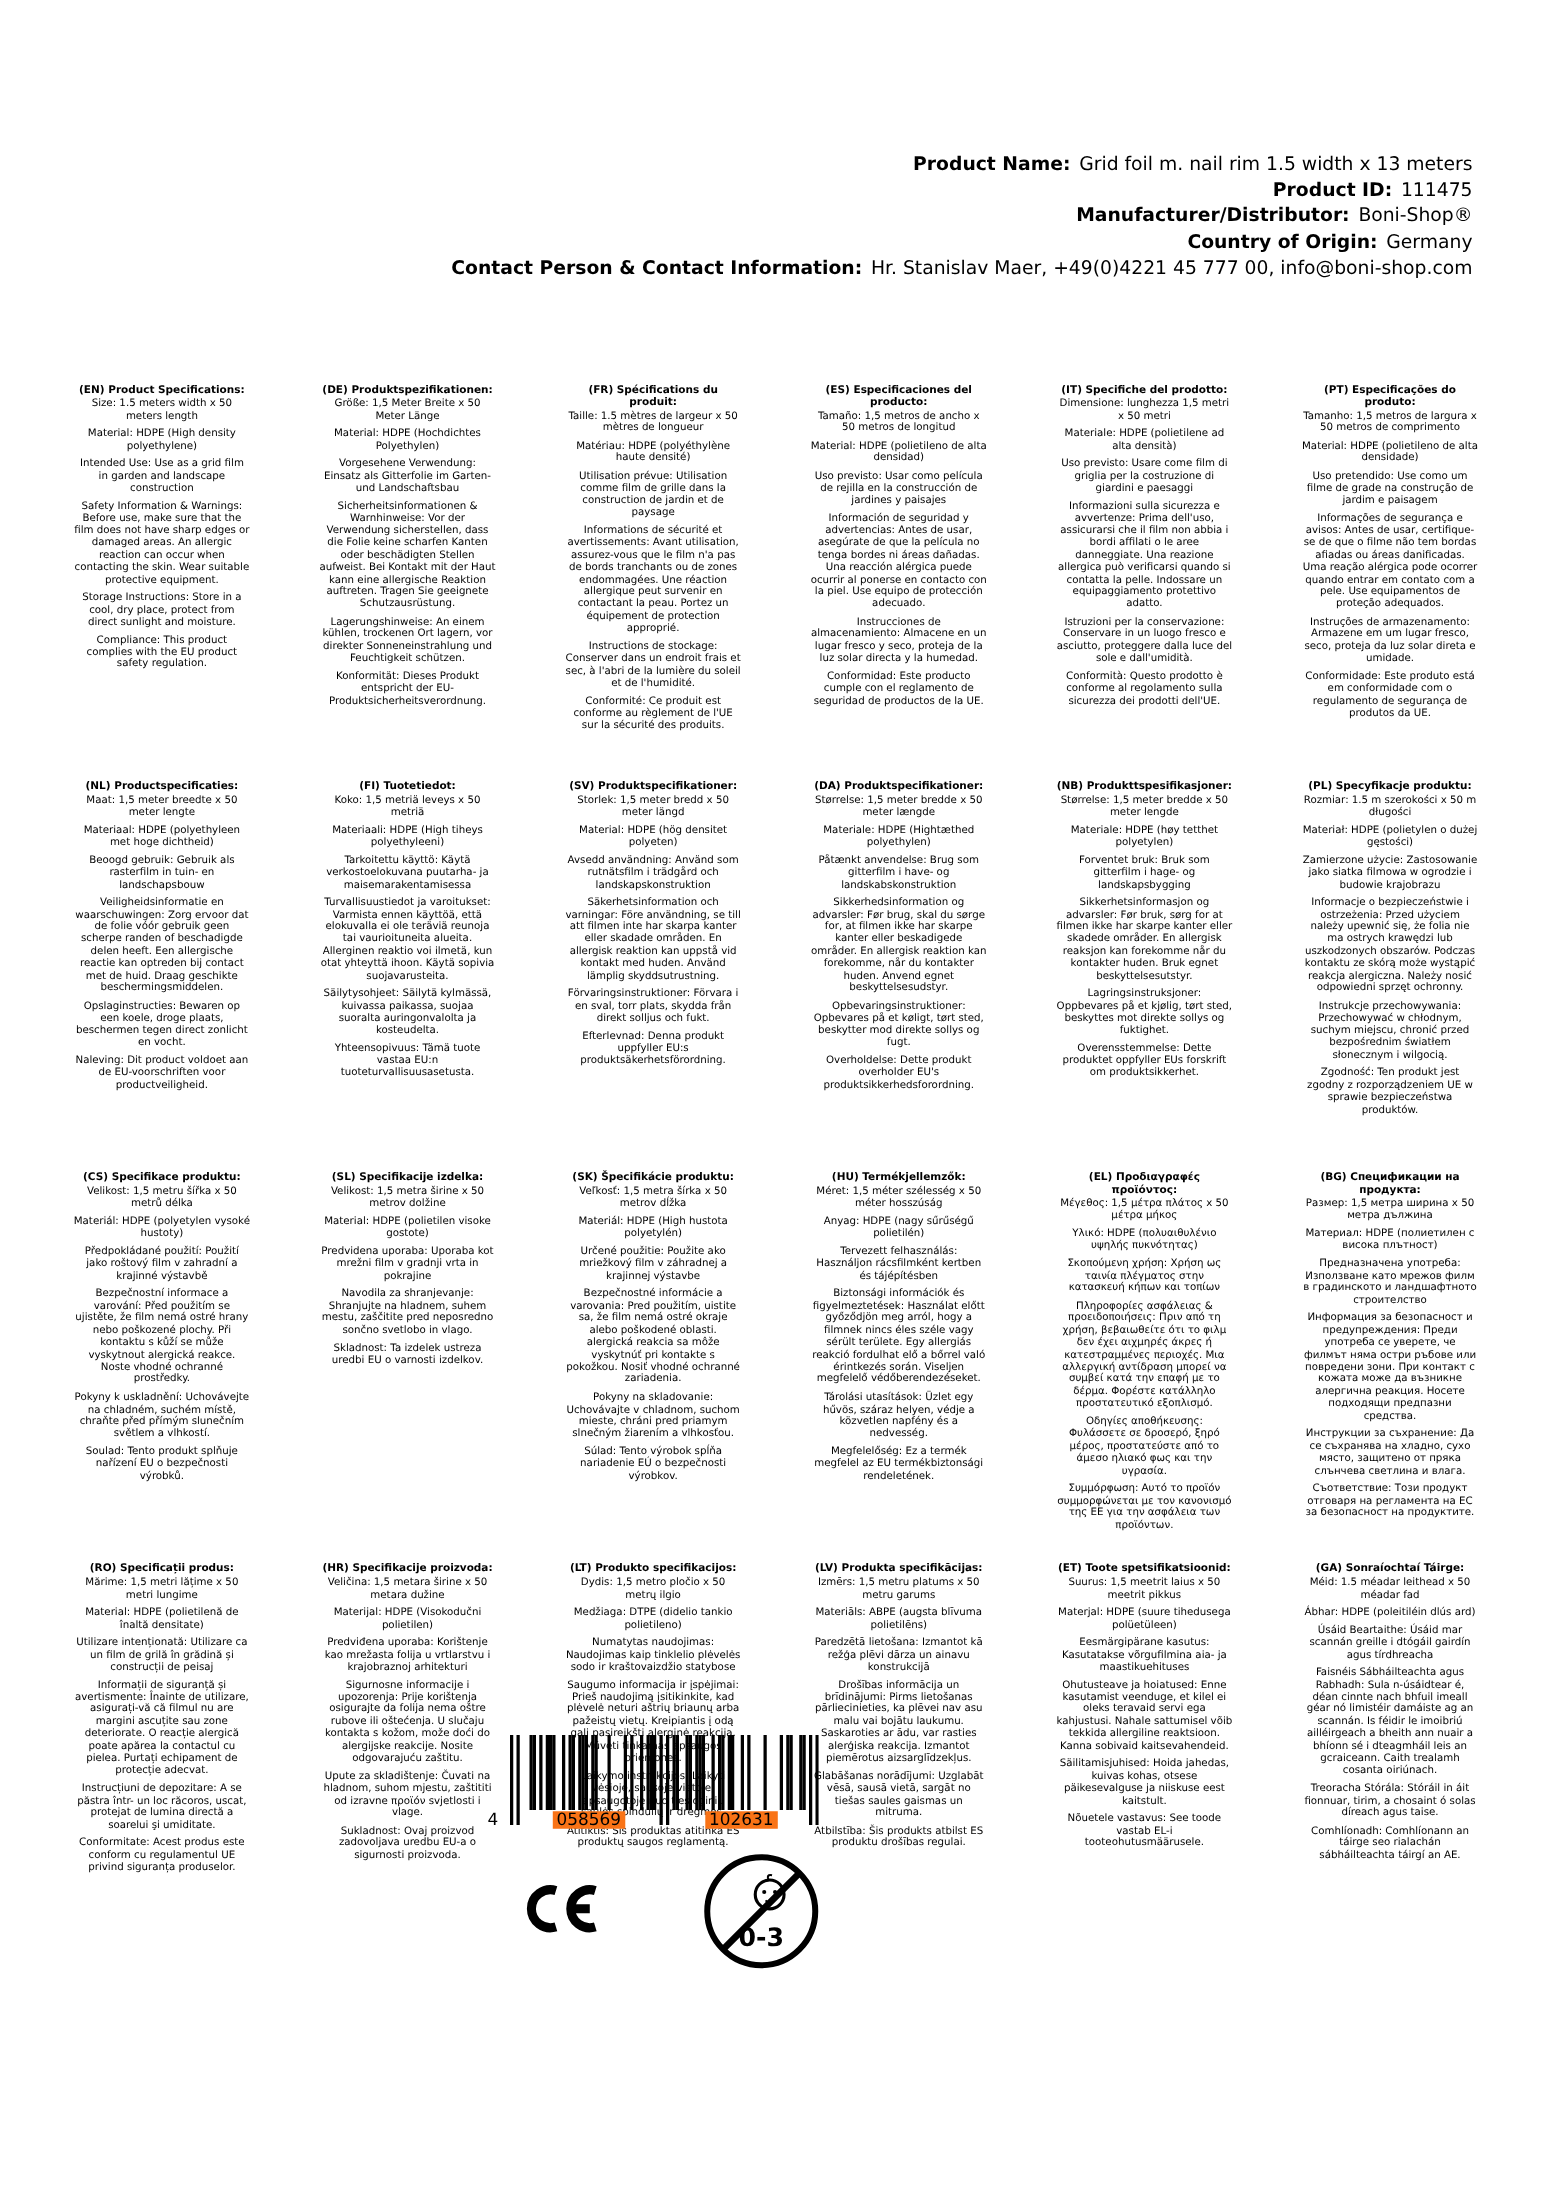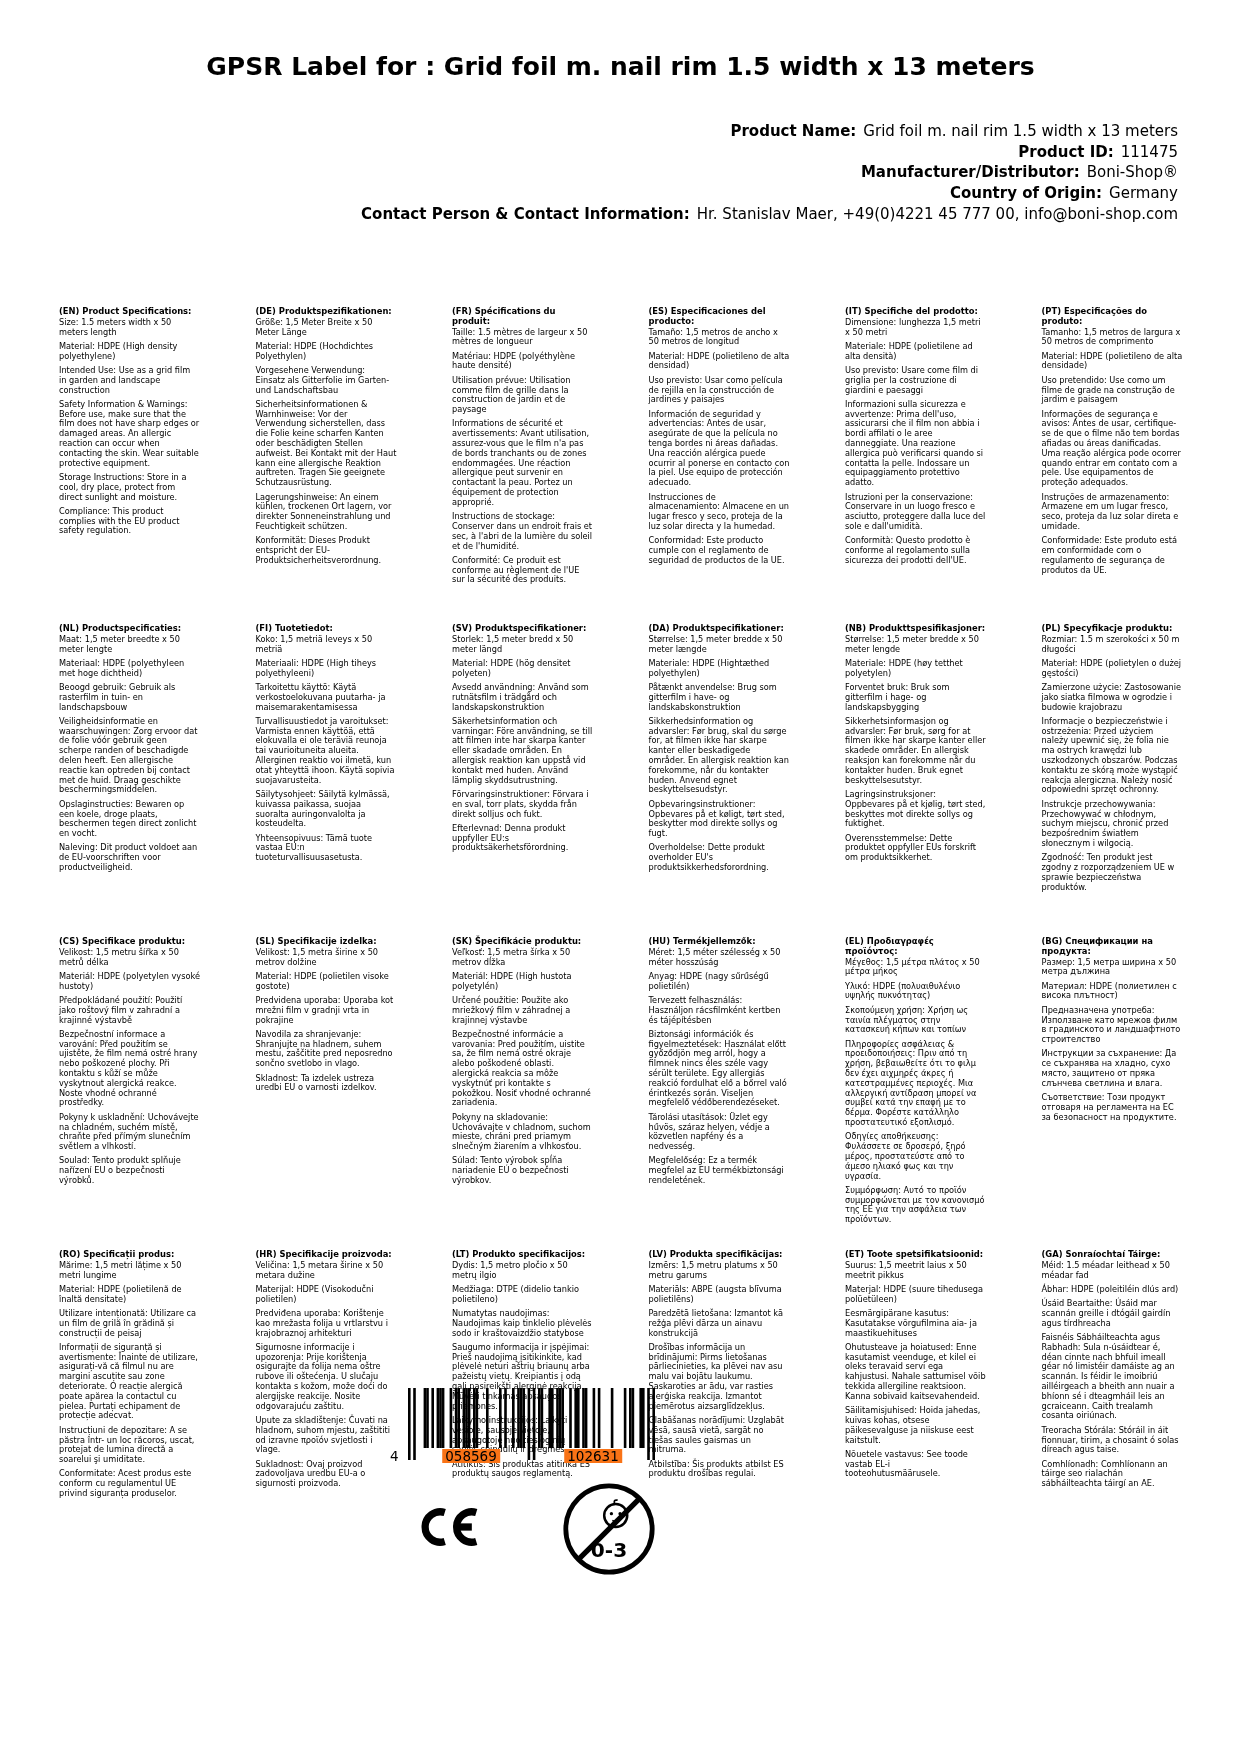--- a/index.html
+++ b/index.html
@@ -20,21 +20,21 @@
   }
   .info-label{font-weight:bold;margin-right:7px;}
   .info-value{font-weight:normal;}
   .spec-grid{
     position:absolute;top:307px;left:59px;
     display:grid;
     grid-template-columns:repeat(6,141px);
     column-gap:55.5px;
     grid-template-rows:317px 313px 313px auto;
   }
-  .spec-cell{font-size:8.2px;line-height:9.8px;}
+  .spec-cell{font-size:8.2px;line-height:9.8px;text-align:center;}
   .spec-heading{font-weight:bold;font-size:8.4px;margin:0 0 1px 0;}
   .spec-para{margin:0 0 4.5px 0;}
   .barcode{position:absolute;left:408px;top:1388px;width:247px;}
   .barcode-bars{display:block;}
   .barcode-bars rect{fill:#000;}
   .bc-digit{
     position:absolute;top:61px;font-size:13.5px;line-height:14px;
     background:#f97316;padding:0 3px;white-space:nowrap;
   }
   .bc-first{left:-18px;background:none;padding:0;}
@@ -42,21 +42,20 @@
   .bc-right{left:185px;transform:translateX(-50%);}
   .ce-mark{position:absolute;left:419px;top:1496px;}
   .age-warning{position:absolute;left:561px;top:1481px;}
   .age-warning text{font-family:"DejaVu Sans", sans-serif;font-weight:bold;}
 </style>
 </head>
 <body>
 
 <div class="page">
 
-  <div class="doc-title">GPSR Label for : Grid foil m. nail rim 1.5 width x 13 meters</div>
 
   <div class="product-info">
       <div><span class="info-label">Product Name:</span><span class="info-value">Grid foil m. nail rim 1.5 width x 13 meters</span></div>
       <div><span class="info-label">Product ID:</span><span class="info-value">111475</span></div>
       <div><span class="info-label">Manufacturer/Distributor:</span><span class="info-value">Boni-Shop®</span></div>
       <div><span class="info-label">Country of Origin:</span><span class="info-value">Germany</span></div>
       <div><span class="info-label">Contact Person &amp; Contact Information:</span><span class="info-value">Hr. Stanislav Maer, +49(0)4221 45 777 00, info@boni-shop.com</span></div>
     </div>
 
   <div class="spec-grid">
@@ -210,20 +209,21 @@
         <p class="spec-para">Σκοπούμενη χρήση: Χρήση ως ταινία πλέγματος στην κατασκευή κήπων και τοπίων</p>
         <p class="spec-para">Πληροφορίες ασφάλειας &amp; προειδοποιήσεις: Πριν από τη χρήση, βεβαιωθείτε ότι το φιλμ δεν έχει αιχμηρές άκρες ή κατεστραμμένες περιοχές. Μια αλλεργική αντίδραση μπορεί να συμβεί κατά την επαφή με το δέρμα. Φορέστε κατάλληλο προστατευτικό εξοπλισμό.</p>
         <p class="spec-para">Οδηγίες αποθήκευσης: Φυλάσσετε σε δροσερό, ξηρό μέρος, προστατεύστε από το άμεσο ηλιακό φως και την υγρασία.</p>
         <p class="spec-para">Συμμόρφωση: Αυτό το προϊόν συμμορφώνεται με τον κανονισμό της ΕΕ για την ασφάλεια των προϊόντων.</p>
       </div>
       <div class="spec-cell">
         <div class="spec-heading">(BG) Спецификации на продукта:</div>
         <p class="spec-para">Размер: 1,5 метра ширина x 50 метра дължина</p>
         <p class="spec-para">Материал: HDPE (полиетилен с висока плътност)</p>
         <p class="spec-para">Предназначена употреба: Използване като мрежов филм в градинското и ландшафтното строителство</p>
+        <p class="spec-para">Информация за безопасност и предупреждения: Преди употреба се уверете, че филмът няма остри ръбове или повредени зони. При контакт с кожата може да възникне алергична реакция. Носете подходящи предпазни средства.</p>
         <p class="spec-para">Инструкции за съхранение: Да се съхранява на хладно, сухо място, защитено от пряка слънчева светлина и влага.</p>
         <p class="spec-para">Съответствие: Този продукт отговаря на регламента на ЕС за безопасност на продуктите.</p>
       </div>
       <div class="spec-cell">
         <div class="spec-heading">(RO) Specificații produs:</div>
         <p class="spec-para">Mărime: 1,5 metri lățime x 50 metri lungime</p>
         <p class="spec-para">Material: HDPE (polietilenă de înaltă densitate)</p>
         <p class="spec-para">Utilizare intenționată: Utilizare ca un film de grilă în grădină și construcții de peisaj</p>
         <p class="spec-para">Informații de siguranță și avertismente: Înainte de utilizare, asigurați-vă că filmul nu are margini ascuțite sau zone deteriorate. O reacție alergică poate apărea la contactul cu pielea. Purtați echipament de protecție adecvat.</p>
         <p class="spec-para">Instrucțiuni de depozitare: A se păstra într- un loc răcoros, uscat, protejat de lumina directă a soarelui şi umiditate.</p>

